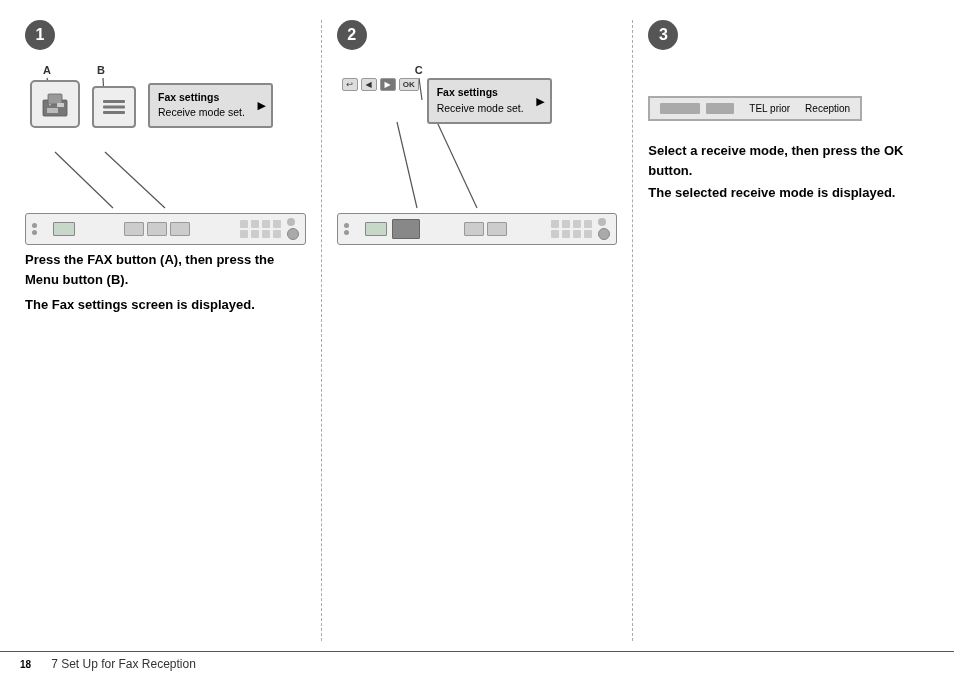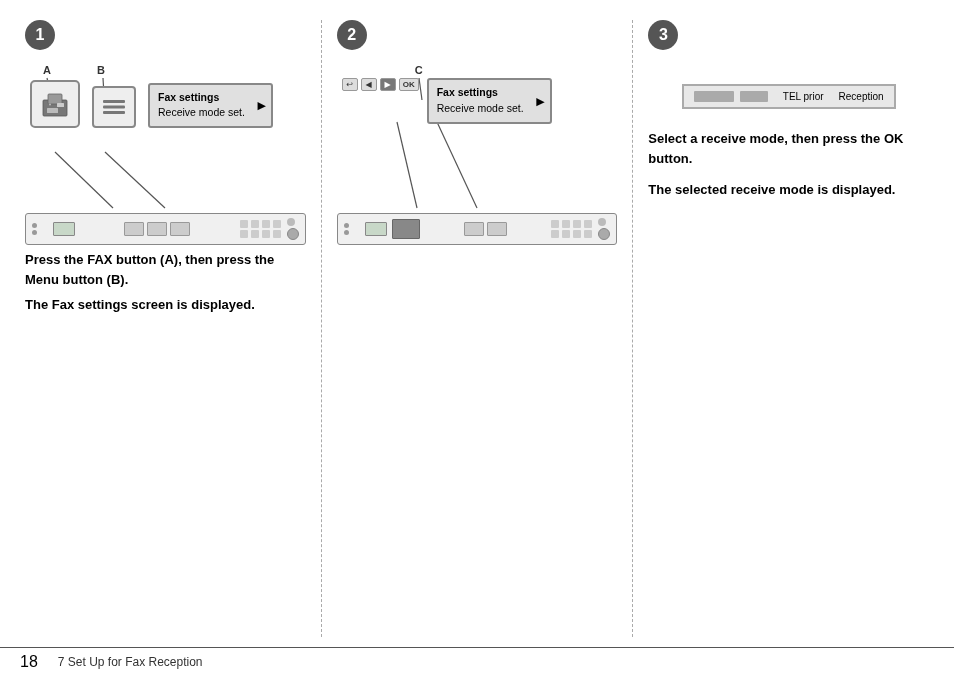--- a/index.html
+++ b/index.html
@@ -62,22 +62,22 @@
     
     .bottom-bar {
       border-top: 1.5px solid #555;
       padding: 5px 20px;
       display: flex;
       align-items: center;
       gap: 20px;
     }
 
     .page-num {
-      font-size: 16px;
-      font-weight: normal;
+      font-size: 10px;
+      font-weight: bold;
     }
 
     .page-title {
       font-size: 12px;
       color: #333;
     }
 
     .device-illustration {
       position: relative;
       width: 100%;
@@ -354,34 +354,34 @@
           </div>
         </div>
       </div>
 
     </div>
 
     <div class="step-col">
       <div class="step-number">3</div>
 
       
-      <div style="margin: 24px 0 20px 0; text-align: center;">
+      <div style="margin: 36px 0 20px 0;">
         <div style="border:2px solid #aaa;background:#e8e8e8;padding:5px 10px;display:inline-flex;align-items:center;gap:15px;min-width:160px;">
           <div style="display:flex;align-items:center;gap:6px;">
             <div style="width:40px;height:11px;background:#aaa;border-radius:1px;"></div>
             <div style="width:28px;height:11px;background:#aaa;border-radius:1px;"></div>
           </div>
           <div style="font-size:10px;white-space:nowrap;">TEL prior</div>
           <div style="font-size:10px;white-space:nowrap;">Reception</div>
         </div>
       </div>
 
       <div class="desc-text">
         <p>Select a receive mode, then press the <strong>OK</strong> button.</p>
-        <p style="margin-top:12px;">The selected receive mode is displayed.</p>
+        <p style="margin-top:3px;">The selected receive mode is displayed.</p>
       </div>
     </div>
 
   </div>
 
   <div class="bottom-bar">
     <div class="page-num">18</div>
     <div class="page-title">7  Set Up for Fax Reception</div>
   </div>
 </div>

